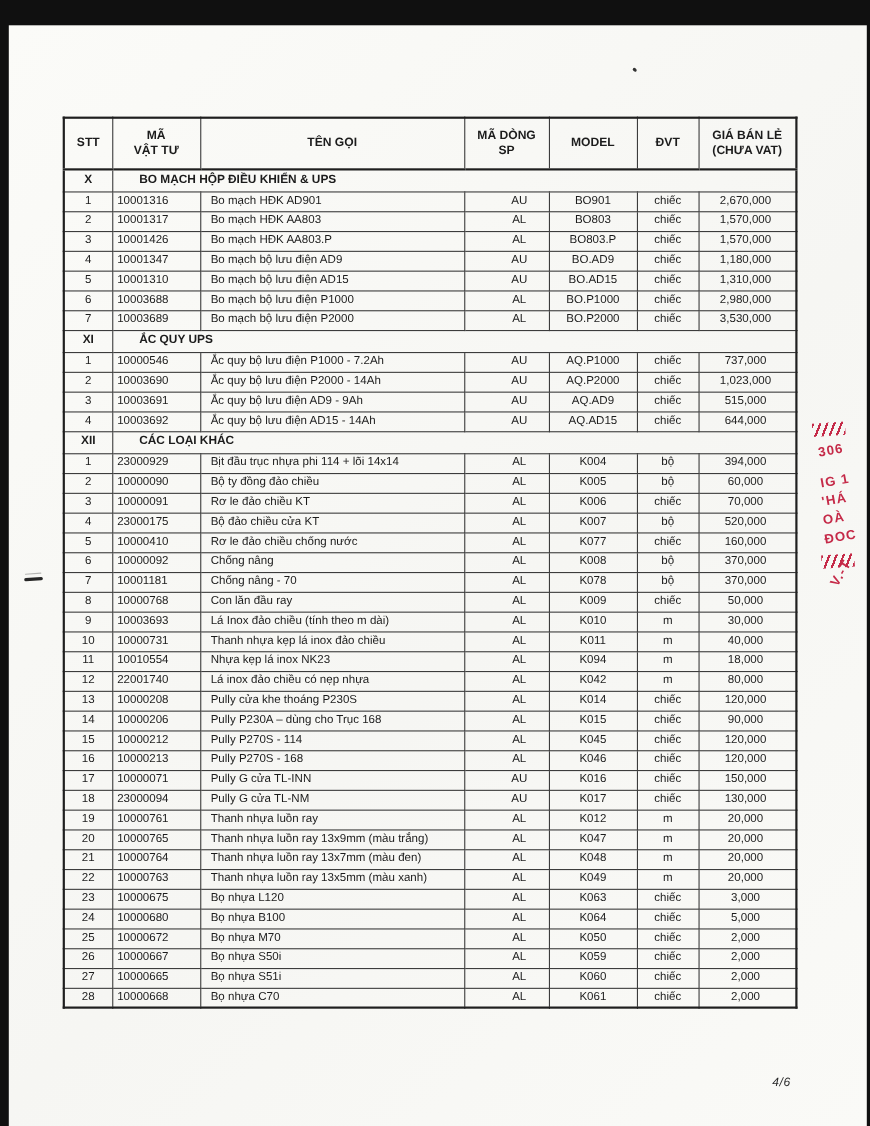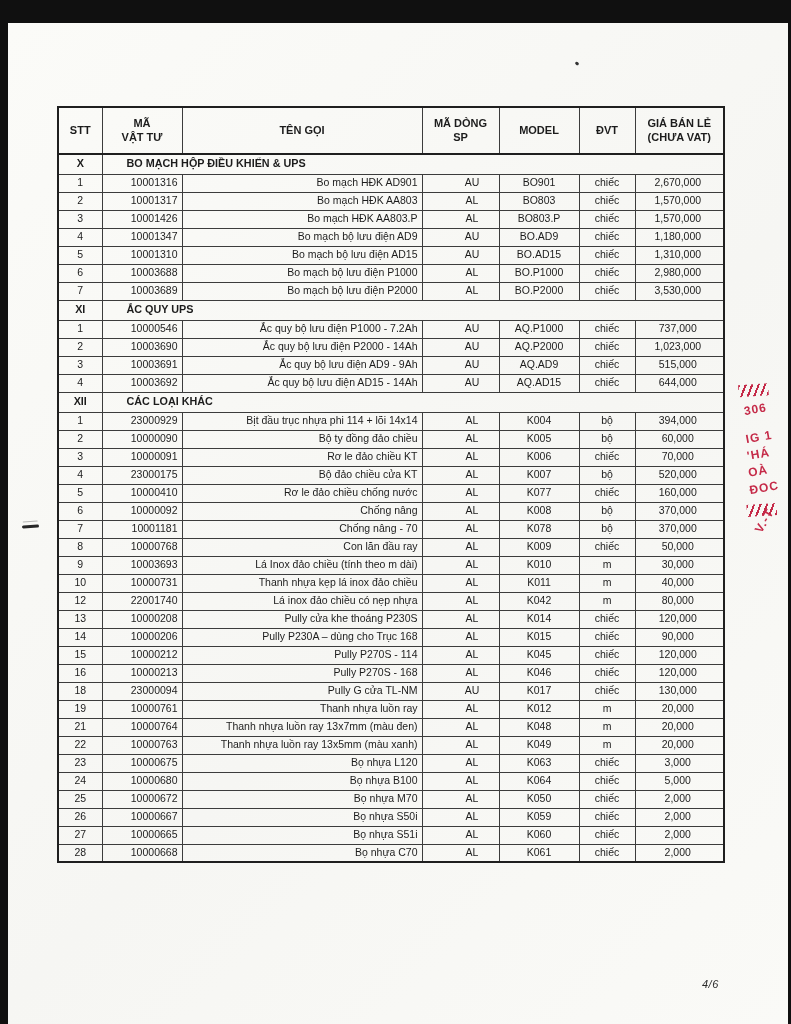--- a/index.html
+++ b/index.html
@@ -27,22 +27,22 @@
   }
   .price-table{border:2px solid #1f1f1f;}
   .price-table thead td{
     height:47px;font-weight:bold;text-align:center;
     font-size:11px;white-space:pre-line;line-height:1.25;
     border-bottom:2px solid #1f1f1f;
   }
   .price-table tbody td{height:18px;}
   tr.section-row td{height:20px;font-weight:bold;font-size:10.8px;}
   td.c-stt{text-align:center;}
-  td.c-code{text-align:right;}
-  td.c-name{text-align:right;padding-left:9px;margin-left:12px;}
+  td.c-code{text-align:left;}
+  td.c-name{text-align:left;padding-left:9px;margin-left:12px;}
   td.c-line{text-align:center;padding-left:27px;}
   td.c-model{text-align:center;}
   td.c-dvt{text-align:center;}
   td.c-price{text-align:center;padding-right:7px;}
   td.section-title{text-align:left;padding-left:24px;}
 
   .page-number{
     position:absolute;left:694px;top:955px;
     font-size:11px;font-style:italic;color:#2a2a2a;
     letter-spacing:0.5px;
@@ -306,20 +306,29 @@
         <tr>
           <td class="c-stt">10</td>
           <td class="c-code">10000731</td>
           <td class="c-name">Thanh nhựa kẹp lá inox đảo chiều</td>
           <td class="c-line">AL</td>
           <td class="c-model">K011</td>
           <td class="c-dvt">m</td>
           <td class="c-price">40,000</td>
         </tr>
         <tr>
+          <td class="c-stt">11</td>
+          <td class="c-code">10010554</td>
+          <td class="c-name">Nhựa kẹp lá inox NK23</td>
+          <td class="c-line">AL</td>
+          <td class="c-model">K094</td>
+          <td class="c-dvt">m</td>
+          <td class="c-price">18,000</td>
+        </tr>
+        <tr>
           <td class="c-stt">12</td>
           <td class="c-code">22001740</td>
           <td class="c-name">Lá inox đảo chiều có nẹp nhựa</td>
           <td class="c-line">AL</td>
           <td class="c-model">K042</td>
           <td class="c-dvt">m</td>
           <td class="c-price">80,000</td>
         </tr>
         <tr>
           <td class="c-stt">13</td>
@@ -351,34 +360,52 @@
         <tr>
           <td class="c-stt">16</td>
           <td class="c-code">10000213</td>
           <td class="c-name">Pully P270S - 168</td>
           <td class="c-line">AL</td>
           <td class="c-model">K046</td>
           <td class="c-dvt">chiếc</td>
           <td class="c-price">120,000</td>
         </tr>
         <tr>
+          <td class="c-stt">17</td>
+          <td class="c-code">10000071</td>
+          <td class="c-name">Pully G cửa TL-INN</td>
+          <td class="c-line">AU</td>
+          <td class="c-model">K016</td>
+          <td class="c-dvt">chiếc</td>
+          <td class="c-price">150,000</td>
+        </tr>
+        <tr>
           <td class="c-stt">18</td>
           <td class="c-code">23000094</td>
           <td class="c-name">Pully G cửa TL-NM</td>
           <td class="c-line">AU</td>
           <td class="c-model">K017</td>
           <td class="c-dvt">chiếc</td>
           <td class="c-price">130,000</td>
         </tr>
         <tr>
           <td class="c-stt">19</td>
           <td class="c-code">10000761</td>
           <td class="c-name">Thanh nhựa luồn ray</td>
           <td class="c-line">AL</td>
           <td class="c-model">K012</td>
+          <td class="c-dvt">m</td>
+          <td class="c-price">20,000</td>
+        </tr>
+        <tr>
+          <td class="c-stt">20</td>
+          <td class="c-code">10000765</td>
+          <td class="c-name">Thanh nhựa luồn ray 13x9mm (màu trắng)</td>
+          <td class="c-line">AL</td>
+          <td class="c-model">K047</td>
           <td class="c-dvt">m</td>
           <td class="c-price">20,000</td>
         </tr>
         <tr>
           <td class="c-stt">21</td>
           <td class="c-code">10000764</td>
           <td class="c-name">Thanh nhựa luồn ray 13x7mm (màu đen)</td>
           <td class="c-line">AL</td>
           <td class="c-model">K048</td>
           <td class="c-dvt">m</td>

